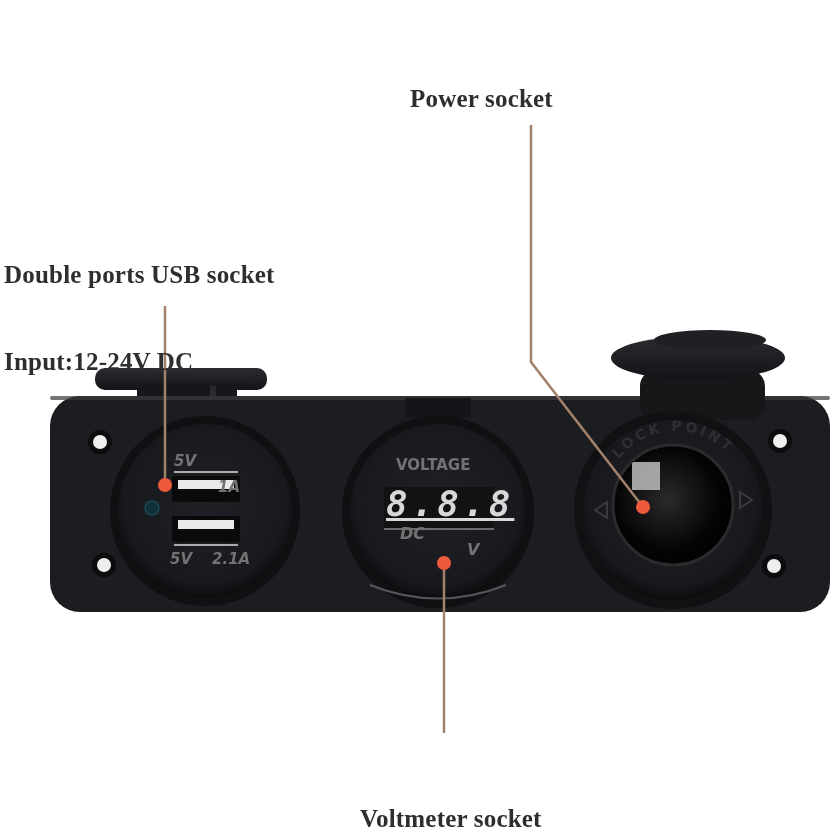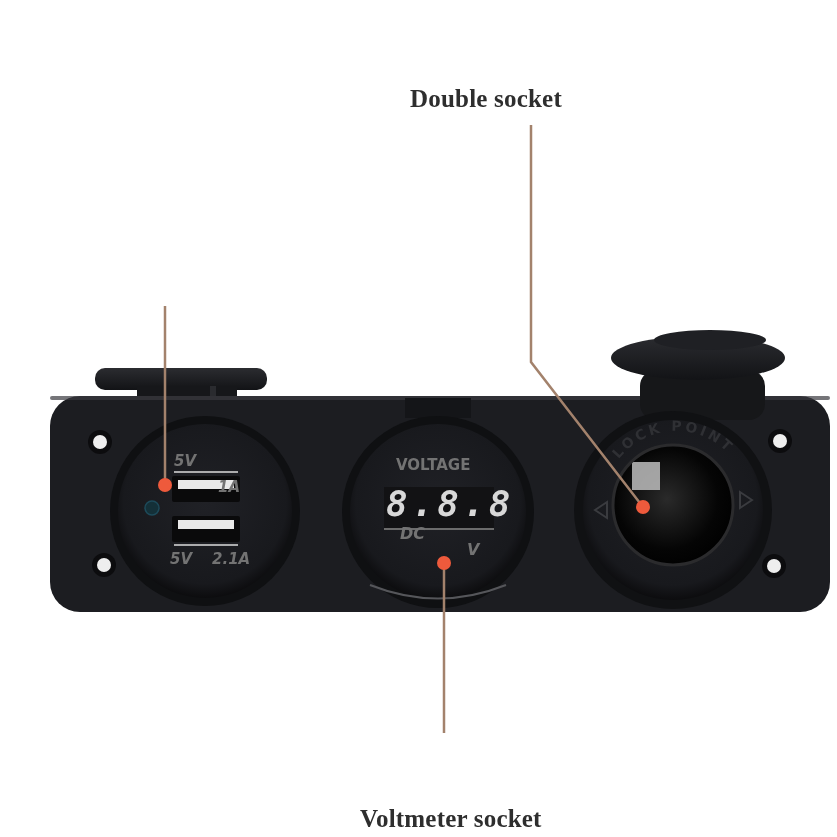--- a/index.html
+++ b/index.html
@@ -14,21 +14,21 @@
   }
   .label .line { display: block; }
   .indent { padding-left: 80px; }
   svg.scene { position: absolute; left: 0; top: 0; }
   .panel-text {
     position: absolute; color: #737373; font-family: "DejaVu Sans", "Liberation Sans", sans-serif;
     font-style: italic; font-weight: bold; white-space: nowrap;
   }
   .seg {
     position: absolute; color: #d8d8d8; font-family: "DejaVu Sans Mono", "Liberation Mono", monospace;
-    font-weight: bold; font-style: italic; letter-spacing: 4px;
+    font-weight: bold; font-style: italic; letter-spacing: 4px; text-decoration: underline;
   }
 </style>
 </head>
 <body>
 
 <svg class="scene" width="837" height="837" viewBox="0 0 837 837">
   <defs>
     <radialGradient id="ringGrad" cx="50%" cy="45%" r="55%">
       <stop offset="0%" stop-color="#202126"></stop>
       <stop offset="85%" stop-color="#18191d"></stop>
@@ -125,22 +125,24 @@
 <span class="panel-text" style="left:218px;top:452px;font-size:15px;margin-top:26px;">1A</span>
 <span class="panel-text" style="left:170px;top:550px;font-size:15px;">5V</span>
 <span class="panel-text" style="left:212px;top:550px;font-size:15px;">2.1A</span>
 
 <span class="panel-text" style="left:396px;top:456px;font-size:15px;font-style:normal;">VOLTAGE</span>
 <span class="seg" style="left:386px;top:484px;font-size:36px;line-height:40px;">8.8.8</span>
 <span class="panel-text" style="left:400px;top:524px;font-size:16px;">DC</span>
 <span class="panel-text" style="left:467px;top:540px;font-size:16px;">V</span>
 
 <div class="label" style="left:410px;top:26px;">
-  <span class="line">Double socket</span>
+  <span class="line">Power socket</span>
 </div>
 
 <div class="label" style="left:4px;top:202px;">
+  <span class="line">Double ports USB socket</span>
+  <span class="line">Input:12-24V DC</span>
 </div>
 
 <div class="label" style="left:360px;top:746px;">
   <span class="line">Voltmeter socket</span>
   
 </div>
 
 </body></html>

